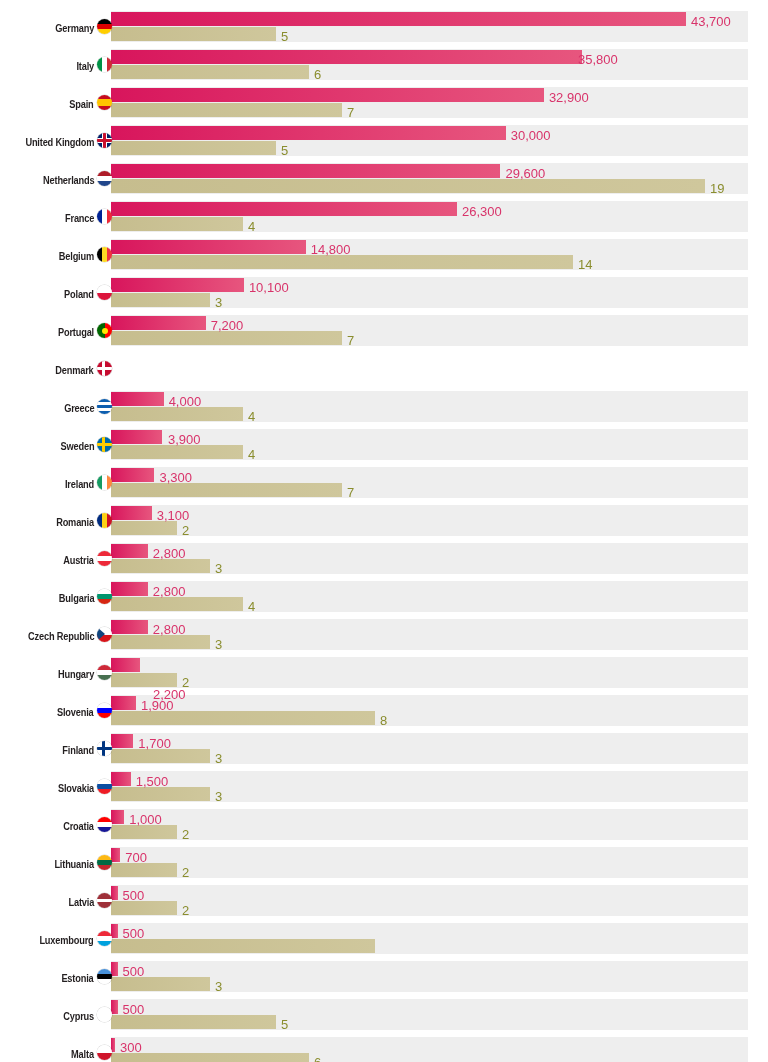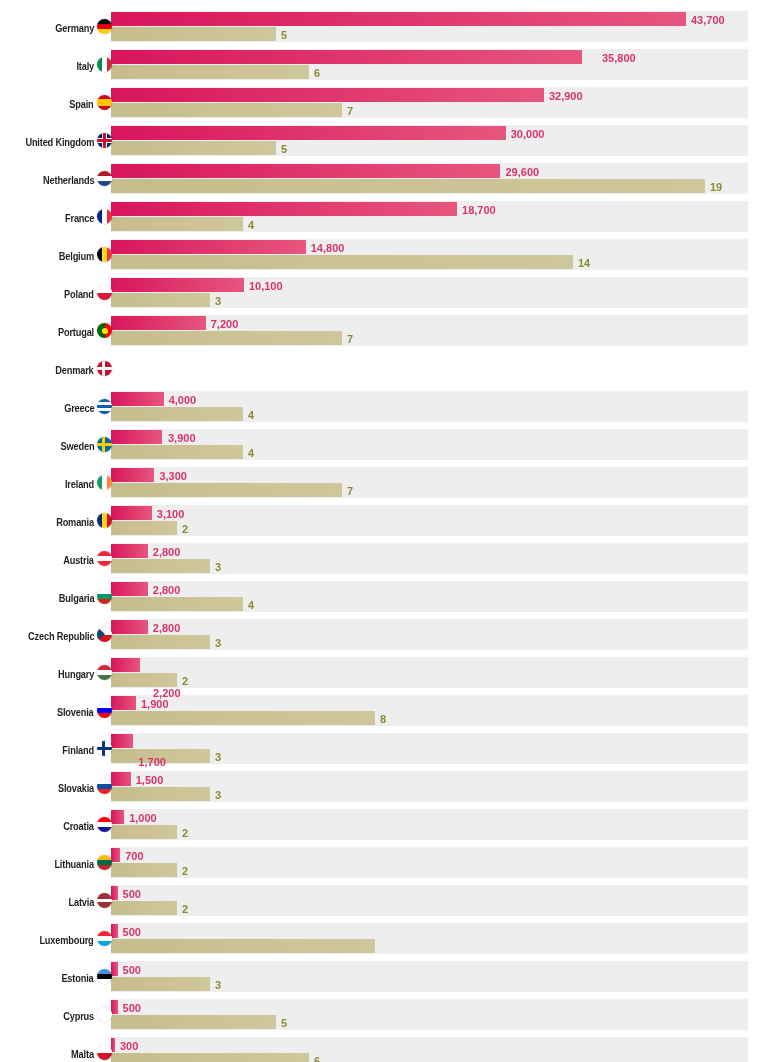--- a/index.html
+++ b/index.html
@@ -72,22 +72,22 @@
   .bar-a{
     top:1px;
     background:linear-gradient(to right,#d8155c,#e7567e);
   }
   .bar-b{
     top:16px;
     background:linear-gradient(to right,#c6bd8e,#cfc79c);
   }
   .val{
     position:absolute;
-    font-size:11px;
-    font-weight:bold;
+    font-size:13px;
+    font-weight:normal;
     white-space:nowrap;
     z-index:4;
   }
   .val-a{ top:2.5px; color:#d8336a; }
   .val-b{ top:17.5px; color:#8a8d2e; }
 </style>
 </head>
 <body>
 
 <div id="chart">
@@ -109,21 +109,21 @@
     <div class="row">
       <div class="label-zone"><span class="country-label">Italy</span></div>
       <span class="flag">
         <i style="top: 0px; height: 100%; left: 0%; width: 33.3333%; right: auto; background: rgb(0, 146, 70);"></i>
         <i style="top: 0px; height: 100%; left: 33.3333%; width: 33.3333%; right: auto; background: rgb(255, 255, 255);"></i>
         <i style="top: 0px; height: 100%; left: 66.6667%; width: 33.3333%; right: auto; background: rgb(206, 43, 55);"></i>
       </span>
       <div class="bars">
         <div class="track"></div>
         <div class="bar bar-a" style="width: 471.053px;"></div>
-        <div class="val val-a" style="left: 491px;">35,800</div>
+        <div class="val val-a" style="left: 467px;">35,800</div>
         <div class="bar bar-b" style="width: 198px;"></div>
         <div class="val val-b" style="left: 203px;">6</div>
       </div>
     </div>
     <div class="row">
       <div class="label-zone"><span class="country-label">Spain</span></div>
       <span class="flag">
         <i style="top: 0%; height: 25%; background: rgb(198, 11, 30);"></i>
         <i style="top: 25%; height: 50%; background: rgb(255, 196, 0);"></i>
         <i style="top: 75%; height: 25%; background: rgb(198, 11, 30);"></i>
@@ -171,21 +171,21 @@
     <div class="row">
       <div class="label-zone"><span class="country-label">France</span></div>
       <span class="flag">
         <i style="top: 0px; height: 100%; left: 0%; width: 33.3333%; right: auto; background: rgb(0, 35, 149);"></i>
         <i style="top: 0px; height: 100%; left: 33.3333%; width: 33.3333%; right: auto; background: rgb(255, 255, 255);"></i>
         <i style="top: 0px; height: 100%; left: 66.6667%; width: 33.3333%; right: auto; background: rgb(237, 41, 57);"></i>
       </span>
       <div class="bars">
         <div class="track"></div>
         <div class="bar bar-a" style="width: 346.053px;"></div>
-        <div class="val val-a" style="left: 351.053px;">18,700</div>
+        <div class="val val-a" style="left: 351.053px;">26,300</div>
         <div class="bar bar-b" style="width: 132px;"></div>
         <div class="val val-b" style="left: 137px;">4</div>
       </div>
     </div>
     <div class="row">
       <div class="label-zone"><span class="country-label">Belgium</span></div>
       <span class="flag">
         <i style="top: 0px; height: 100%; left: 0%; width: 33.3333%; right: auto; background: rgb(0, 0, 0);"></i>
         <i style="top: 0px; height: 100%; left: 33.3333%; width: 33.3333%; right: auto; background: rgb(253, 218, 36);"></i>
         <i style="top: 0px; height: 100%; left: 66.6667%; width: 33.3333%; right: auto; background: rgb(239, 51, 64);"></i>
@@ -375,21 +375,21 @@
     <div class="row">
       <div class="label-zone"><span class="country-label">Finland</span></div>
       <span class="flag">
         <i style="top: 0px; height: 100%; background: rgb(255, 255, 255);"></i>
         <i style="top: 40%; height: 20%; background: rgb(0, 53, 128);"></i>
         <i style="left: 30%; width: 20%; right: auto; top: 0px; height: 100%; background: rgb(0, 53, 128);"></i>
       </span>
       <div class="bars">
         <div class="track"></div>
         <div class="bar bar-a" style="width: 22.3684px;"></div>
-        <div class="val val-a" style="left: 27.3684px; margin-top: 20px;">1,700</div>
+        <div class="val val-a" style="left: 27.3684px;">1,700</div>
         <div class="bar bar-b" style="width: 99px;"></div>
         <div class="val val-b" style="left: 104px;">3</div>
       </div>
     </div>
     <div class="row">
       <div class="label-zone"><span class="country-label">Slovakia</span></div>
       <span class="flag">
         <i style="top: 0%; height: 33%; background: rgb(255, 255, 255);"></i>
         <i style="top: 33%; height: 34%; background: rgb(11, 78, 162);"></i>
         <i style="top: 67%; height: 33%; background: rgb(238, 28, 37);"></i>

